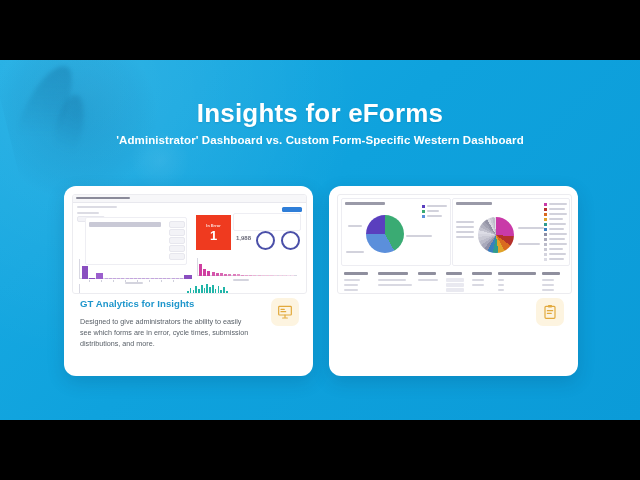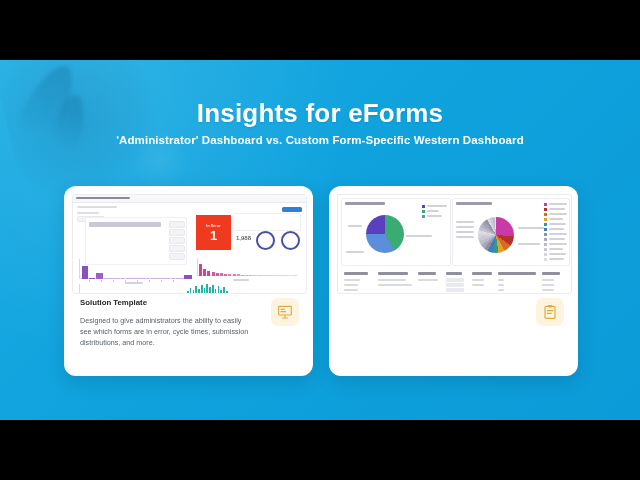--- a/index.html
+++ b/index.html
@@ -377,21 +377,21 @@
             <span class="bar" style="height:4.5px; width:1.6px; background:#21b5a8;"></span>
             <span class="bar" style="height:7.5px; width:1.6px; background:#21b5a8;"></span>
             <span class="bar" style="height:3.5px; width:1.6px; background:#21b5a8;"></span>
             <span class="bar" style="height:6.5px; width:1.6px; background:#21b5a8;"></span>
             <span class="bar" style="height:2.5px; width:1.6px; background:#21b5a8;"></span>
           </div>
         </div>
       </div>
 
       <div class="card-body">
-        <p class="card-sub">Solution Template</p>
+        <p class="card-title">GT Analytics for Insights</p>
         <p class="card-desc">Designed to give administrators the ability to easily see which forms are in error, cycle times, submission distributions, and more.</p>
       </div>
 
       <div class="badge">
         <svg width="16" height="16" viewBox="0 0 24 24" fill="none" stroke="#e2a93c" stroke-width="1.8" stroke-linecap="round" stroke-linejoin="round" aria-hidden="true">
           <rect x="2.5" y="3.5" width="19" height="13" rx="1.2"></rect>
           <line x1="6" y1="8" x2="11" y2="8"></line>
           <line x1="6" y1="11.5" x2="13" y2="11.5"></line>
           <line x1="12" y1="16.5" x2="12" y2="20"></line>
           <line x1="8.5" y1="21" x2="15.5" y2="21"></line>

